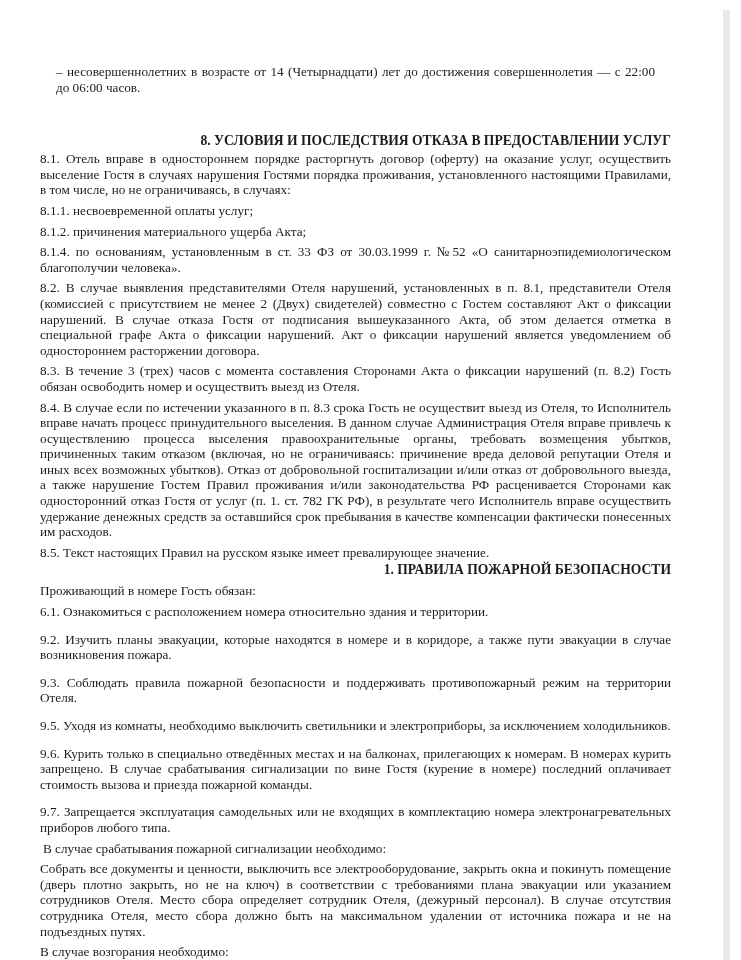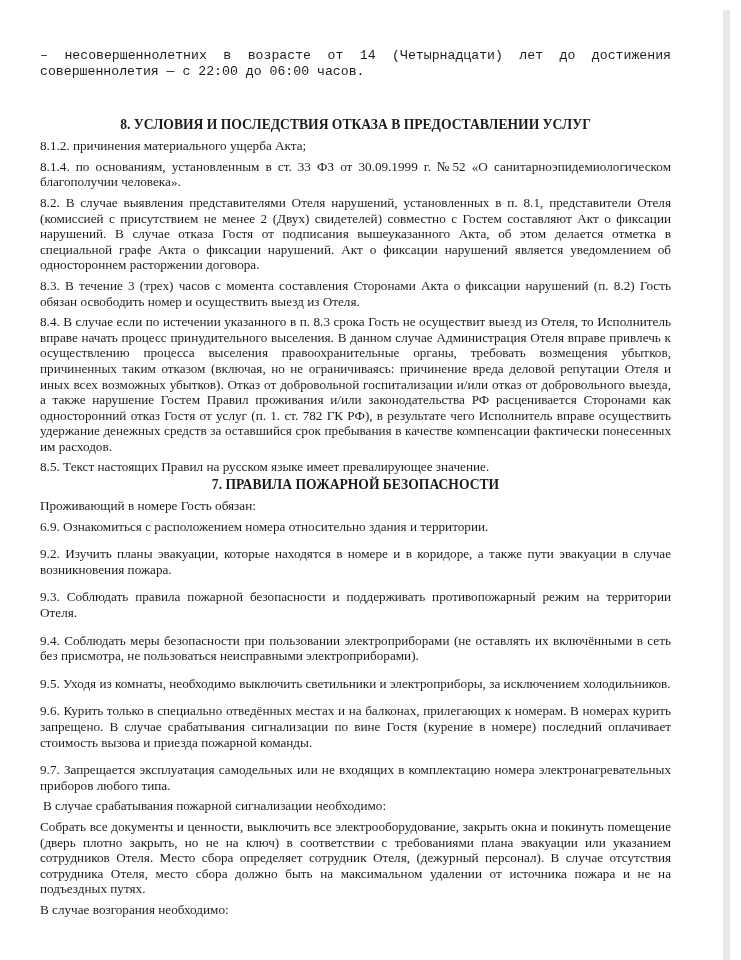--- a/index.html
+++ b/index.html
@@ -13,51 +13,52 @@
     position: absolute; top: 10px; left: 723px; width: 7px; height: 950px;
     background: #e9e9ea;
   }
   .page {
     position: absolute; left: 40px; top: 48px; width: 631px;
     font-size: 13.2px; line-height: 15.6px;
   }
   .p { margin: 0; text-align: justify; }
   .gap { margin-top: 5px; }
   .gap-s { margin-top: 12px; }
-  .dash-item { margin: 0; text-align: justify; font-family: Liberation Mono, monospace; }
+  .dash-item { margin: 16px; text-align: justify; }
   .heading {
-    margin: 0; text-align: center; font-weight: bold; font-size: 13.6px;
+    margin: 0; text-align: right; font-weight: bold; font-size: 13.6px;
     line-height: 16px;
   }
   .h8 { margin-top: 38px; margin-bottom: 2px; }
   .h9 { margin-top: 2px; margin-bottom: 5px; }
   .indent1 { padding-left: 3px; }
 </style>
 </head>
 <body>
 
 <div class="edge-strip"></div>
 
 <div class="page">
   <p class="dash-item">–  несовершеннолетних в возрасте от 14 (Четырнадцати) лет до достижения совершеннолетия — с 22:00 до 06:00 часов.</p>
 
   <h2 class="heading h8">8. УСЛОВИЯ И ПОСЛЕДСТВИЯ ОТКАЗА В ПРЕДОСТАВЛЕНИИ УСЛУГ</h2>
+  <p class="p">8.1. Отель вправе в одностороннем порядке расторгнуть договор (оферту) на оказание услуг, осуществить выселение Гостя в случаях нарушения Гостями порядка проживания, установленного настоящими Правилами, в том числе, но не ограничиваясь, в случаях:</p>
+  <p class="p gap">8.1.1. несвоевременной оплаты услуг;</p>
   <p class="p gap">8.1.2. причинения материального ущерба Акта;</p>
-  <p class="p gap">8.1.4. по основаниям, установленным в ст. 33 ФЗ от 30.09.1999 г. №52 «О санитарноэпидемиологическом благополучии человека».</p>
+  <p class="p gap">8.1.4. по основаниям, установленным в ст. 33 ФЗ от 30.03.1999 г. №52 «О санитарноэпидемиологическом благополучии человека».</p>
   <p class="p gap">8.2. В случае выявления представителями Отеля нарушений, установленных в п. 8.1, представители Отеля (комиссией с присутствием не менее 2 (Двух) свидетелей) совместно с Гостем составляют Акт о фиксации нарушений. В случае отказа Гостя от подписания вышеуказанного Акта, об этом делается отметка в специальной графе Акта о фиксации нарушений. Акт о фиксации нарушений является уведомлением об одностороннем расторжении договора.</p>
   <p class="p gap">8.3. В течение 3 (трех) часов с момента составления Сторонами Акта о фиксации нарушений (п. 8.2) Гость обязан освободить номер и осуществить выезд из Отеля.</p>
   <p class="p gap">8.4. В случае если по истечении указанного в п. 8.3 срока Гость не осуществит выезд из Отеля, то Исполнитель вправе начать процесс принудительного выселения. В данном случае Администрация Отеля вправе привлечь к осуществлению процесса выселения правоохранительные органы, требовать возмещения убытков, причиненных таким отказом (включая, но не ограничиваясь: причинение вреда деловой репутации Отеля и иных всех возможных убытков). Отказ от добровольной госпитализации и/или отказ от добровольного выезда, а также нарушение Гостем Правил проживания и/или законодательства РФ расценивается Сторонами как односторонний отказ Гостя от услуг (п. 1. ст. 782 ГК РФ), в результате чего Исполнитель вправе осуществить удержание денежных средств за оставшийся срок пребывания в качестве компенсации фактически понесенных им расходов.</p>
   <p class="p gap">8.5. Текст настоящих Правил на русском языке имеет превалирующее значение.</p>
 
-  <h2 class="heading h9">7. ПРАВИЛА ПОЖАРНОЙ БЕЗОПАСНОСТИ</h2>
+  <h2 class="heading h9">1. ПРАВИЛА ПОЖАРНОЙ БЕЗОПАСНОСТИ</h2>
   <p class="p">Проживающий в номере Гость обязан:</p>
-  <p class="p gap">6.9.  Ознакомиться с расположением номера относительно здания и территории.</p>
+  <p class="p gap">6.1.  Ознакомиться с расположением номера относительно здания и территории.</p>
   <p class="p gap-s">9.2. Изучить планы эвакуации, которые находятся в номере и в коридоре, а также пути эвакуации в случае возникновения пожара.</p>
   <p class="p gap-s">9.3.  Соблюдать правила пожарной безопасности и поддерживать противопожарный режим на территории Отеля.</p>
-  <p class="p gap-s">9.4.  Соблюдать меры безопасности при пользовании электроприборами (не оставлять их включёнными в сеть без присмотра, не пользоваться неисправными электроприборами).</p>
   <p class="p gap-s">9.5.  Уходя из комнаты, необходимо выключить светильники и электроприборы, за исключением холодильников.</p>
   <p class="p gap-s">9.6.  Курить только в специально отведённых местах и на балконах, прилегающих к номерам. В номерах курить запрещено. В случае срабатывания сигнализации по вине Гостя (курение в номере) последний оплачивает стоимость вызова и приезда пожарной команды.</p>
   <p class="p gap-s">9.7. Запрещается эксплуатация самодельных или не входящих в комплектацию номера электронагревательных приборов любого типа.</p>
   <p class="p gap indent1">В случае срабатывания пожарной сигнализации необходимо:</p>
   <p class="p gap">Собрать все документы и ценности, выключить все электрооборудование, закрыть окна и покинуть помещение (дверь плотно закрыть, но не на ключ) в соответствии с требованиями плана эвакуации или указанием сотрудников Отеля. Место сбора определяет сотрудник Отеля, (дежурный персонал). В случае отсутствия сотрудника Отеля, место сбора должно быть на максимальном удалении от источника пожара и не на подъездных путях.</p>
   <p class="p gap">В случае возгорания необходимо:</p>
 
 </div>
 
 </body></html>

